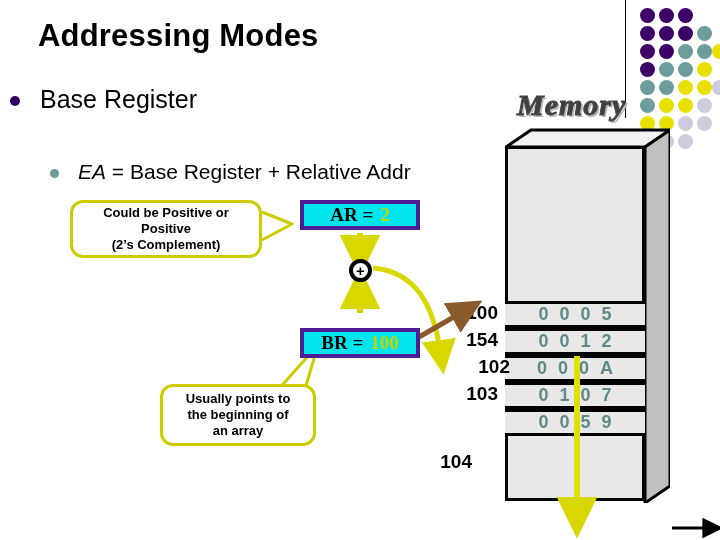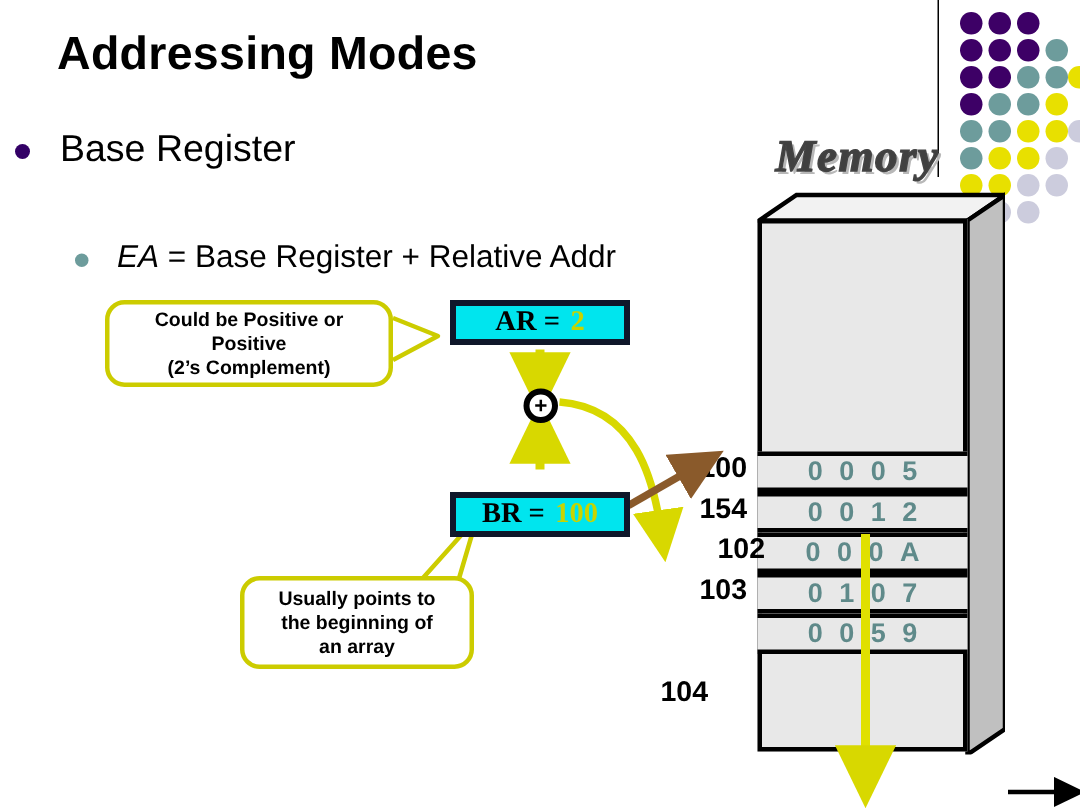--- a/index.html
+++ b/index.html
@@ -48,21 +48,21 @@
     display:flex;align-items:center;justify-content:center;gap:11px;
     font-size:18px;font-weight:bold;color:#5f8a8a;
   }
   .mem-addr{
     position:absolute;width:48px;text-align:right;
     font-size:19px;font-weight:bold;color:#000;
   }
 
   
   .regbox{
-    position:absolute;background:#00e5ee;border:4px solid #0f172a;
+    position:absolute;background:#00e5ee;border:4px solid #4c1d95;
     box-sizing:border-box;display:flex;align-items:center;justify-content:center;
     font-family:"Liberation Serif",serif;font-weight:bold;font-size:19px;color:#000;
   }
   .regbox .val{color:#c8d400;margin-left:7px;}
 
   
   .plusnode{
     position:absolute;left:349px;top:259px;width:23px;height:23px;border-radius:50%;
     background:#fff;border:4px solid #000;box-sizing:border-box;
     display:flex;align-items:center;justify-content:center;

